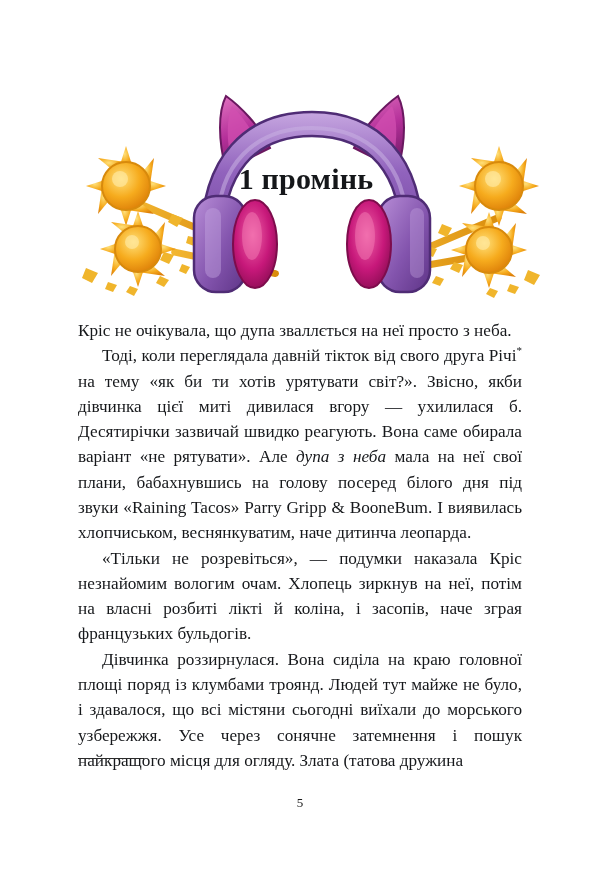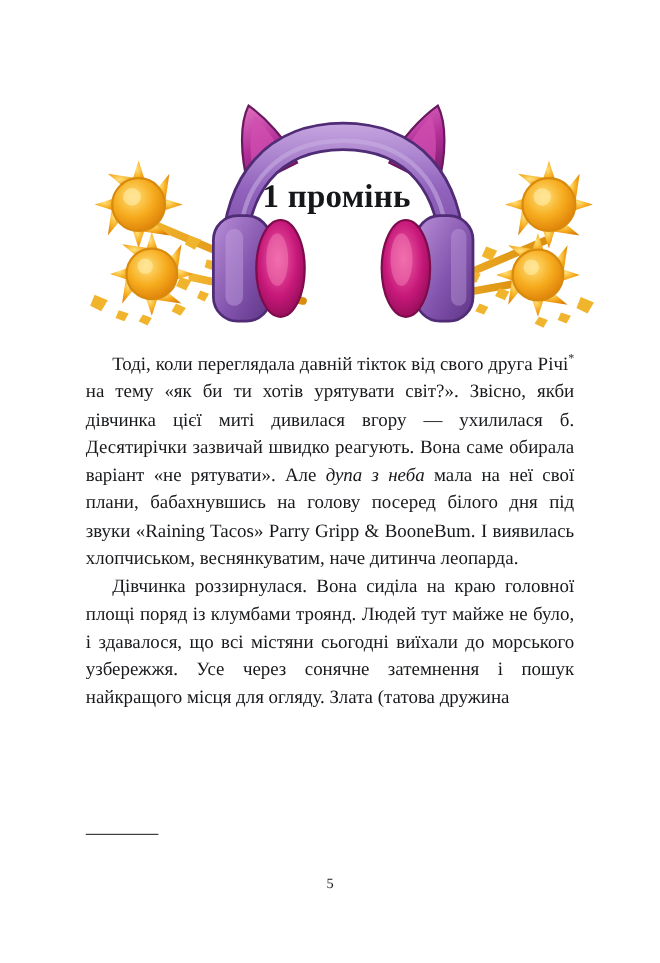--- a/index.html
+++ b/index.html
@@ -268,21 +268,23 @@
           <ellipse cx="357" cy="244" rx="22" ry="44" fill="url(#padGrad)" stroke="#7d0c4c" stroke-width="2"></ellipse>
           <ellipse cx="353" cy="236" rx="10" ry="24" fill="#f37cb4" opacity="0.5"></ellipse>
         </g>
       </g>
     </svg>
 
     <div class="chapter-title">1 промінь</div>
   </div>
 
   <div class="body-text">
+    <p class="first"><span>Кріс не очікувала, що дупа зваллється на неї просто з неба.</span></p>
     <p><span>Тоді, коли переглядала давній тікток від свого друга Річі</span><sup class="fn">*</sup><span> на тему «як би ти хотів урятувати світ?». Звісно, якби дівчинка цієї миті дивилася вгору — ухилилася б. Десятирічки зазвичай швидко реагують. Вона саме обирала варіант «не рятувати». Але </span><i>дупа з неба</i><span> мала на неї свої плани, бабахнувшись на голову посеред білого дня під звуки «Raining Tacos» Parry Gripp &amp; BooneBum. І виявилась хлопчиськом, веснянкуватим, наче дитинча леопарда.</span></p>
+    <p>«Тільки не розревіться», — подумки наказала Кріс незнайомим вологим очам. Хлопець зиркнув на неї, потім на власні розбиті лікті й коліна, і засопів, наче зграя французьких бульдогів.</p>
     <p>Дівчинка роззирнулася. Вона сиділа на краю головної площі поряд із клумбами троянд. Людей тут майже не було, і здавалося, що всі містяни сьогодні виїхали до морського узбережжя. Усе через сонячне затемнення і пошук найкращого місця для огляду. Злата (татова дружина</p>
   </div>
 
   <div class="footnote-rule"></div>
 
   <div class="page-number">5</div>
 
 </div>
 
 </body></html>

